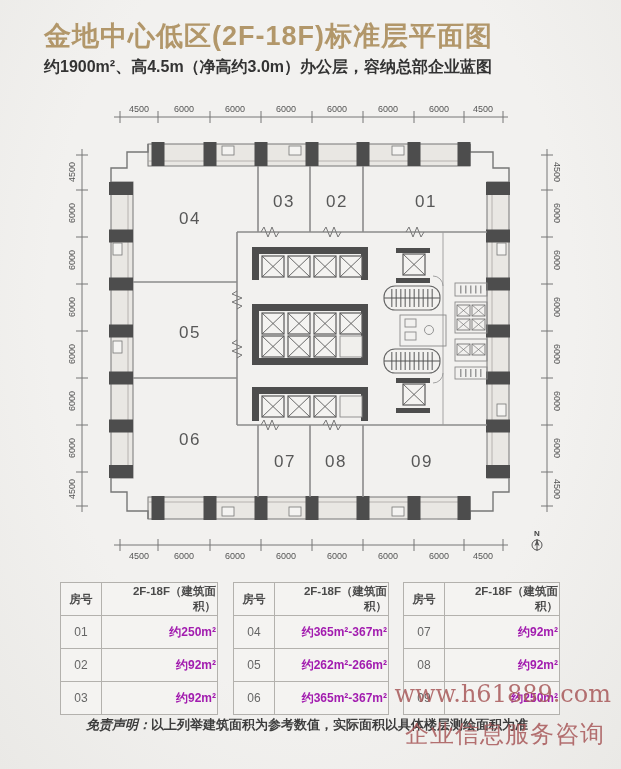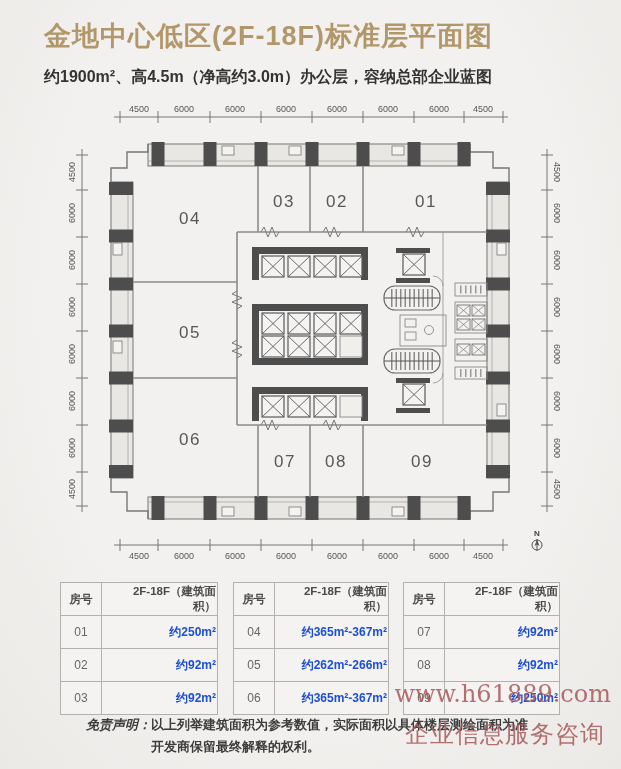--- a/index.html
+++ b/index.html
@@ -6,40 +6,40 @@
   .page{
     position:relative;width:621px;height:769px;overflow:hidden;
     background:radial-gradient(ellipse at 50% 40%, #f2f1ef 60%, #eae9e6 100%);
     font-family:"Liberation Sans","DejaVu Sans",sans-serif;
   }
   .title{
     position:absolute;left:44px;top:18px;width:540px;
     font-size:27px;font-weight:bold;letter-spacing:1px;color:#b2976a;
   }
   .subtitle{
-    position:absolute;left:44px;top:67px;width:540px;
+    position:absolute;left:44px;top:57px;width:540px;
     font-size:16px;font-weight:600;color:#333;
   }
   svg.plan{position:absolute;left:0;top:0;}
   svg text{font-family:"Liberation Sans","DejaVu Sans",sans-serif;}
   .dimtxt{font-size:9px;fill:#555;}
   .roomtxt{font-size:17px;fill:#585858;letter-spacing:1.5px;}
   .ntxt{font-size:8px;fill:#444;font-weight:bold;}
 
   .area-table{
     position:absolute;top:582px;border-collapse:collapse;background:#f4f3f1;
     table-layout:fixed;
   }
   .area-table th,.area-table td{border:1px solid #b3b1ad;}
   .area-table th{height:29px;font-size:11.5px;color:#4a4a4a;font-weight:bold;}
   .area-table td{height:30px;font-size:12px;}
   .area-table .c1{width:38px;text-align:center;margin-top:16px;}
   .area-table td.c1{color:#666;}
   .area-table .c2{text-align:right;padding-left:10px;}
-  .area-table td.c2{font-weight:bold;color:#1d4ed8;}
+  .area-table td.c2{font-weight:bold;color:#a21caf;}
   #t1{left:60px;width:158px;}
   #t2{left:233px;width:156px;}
   #t3{left:403px;width:157px;}
 
   .disclaimer{
     position:absolute;left:86px;top:714px;width:520px;display:flex;
     font-size:13px;font-weight:bold;color:#3d3d3d;line-height:22px;
   }
   .disclaimer .dlabel{white-space:nowrap;font-style:italic;}
   .watermark-url,.watermark-caption{
@@ -427,20 +427,19 @@
         <td class="c1">09</td>
         <td class="c2">约250m²</td>
       </tr>
     </tbody>
   </table>
 
   <div class="disclaimer">
     <span class="dlabel">免责声明：</span>
     <span class="dtext">
       <span>以上列举建筑面积为参考数值，实际面积以具体楼层测绘面积为准</span><br>
-      <span>开发商保留最终解释的权利。</span>
     </span>
   </div>
 
   <div class="watermark-url">www.h61889.com</div>
   <div class="watermark-caption">企业信息服务咨询</div>
 
 </div>
 
 </body></html>

